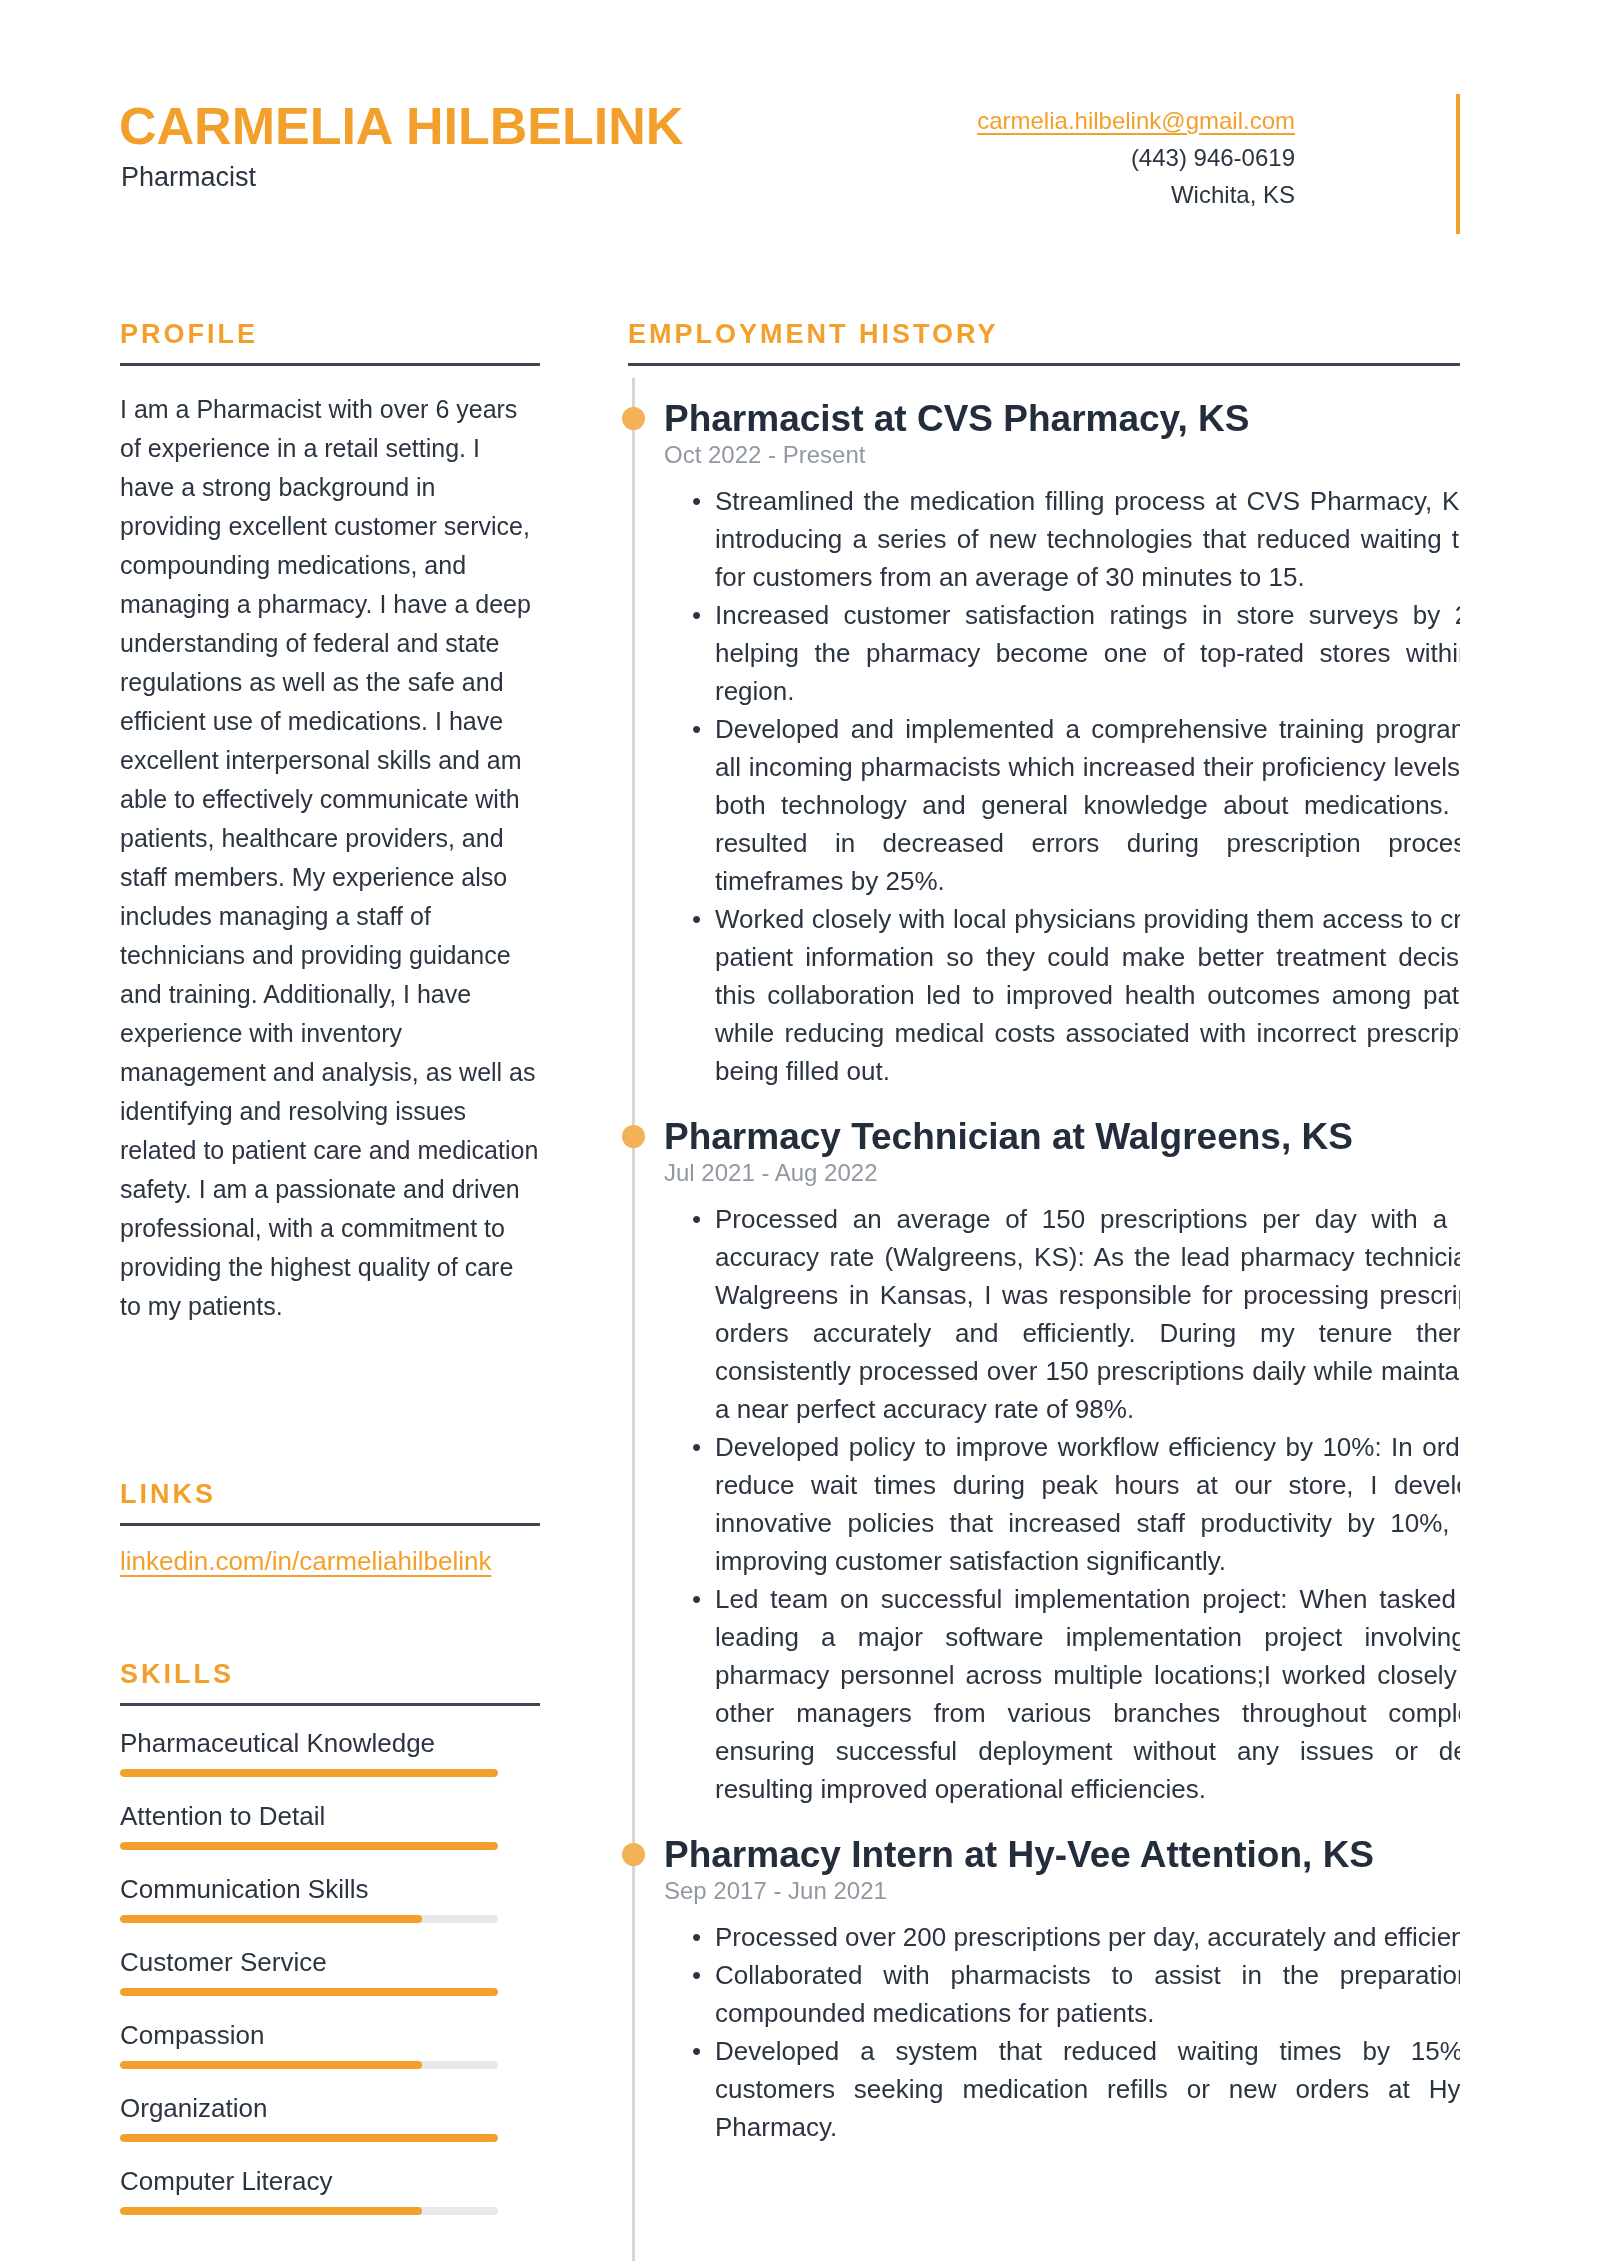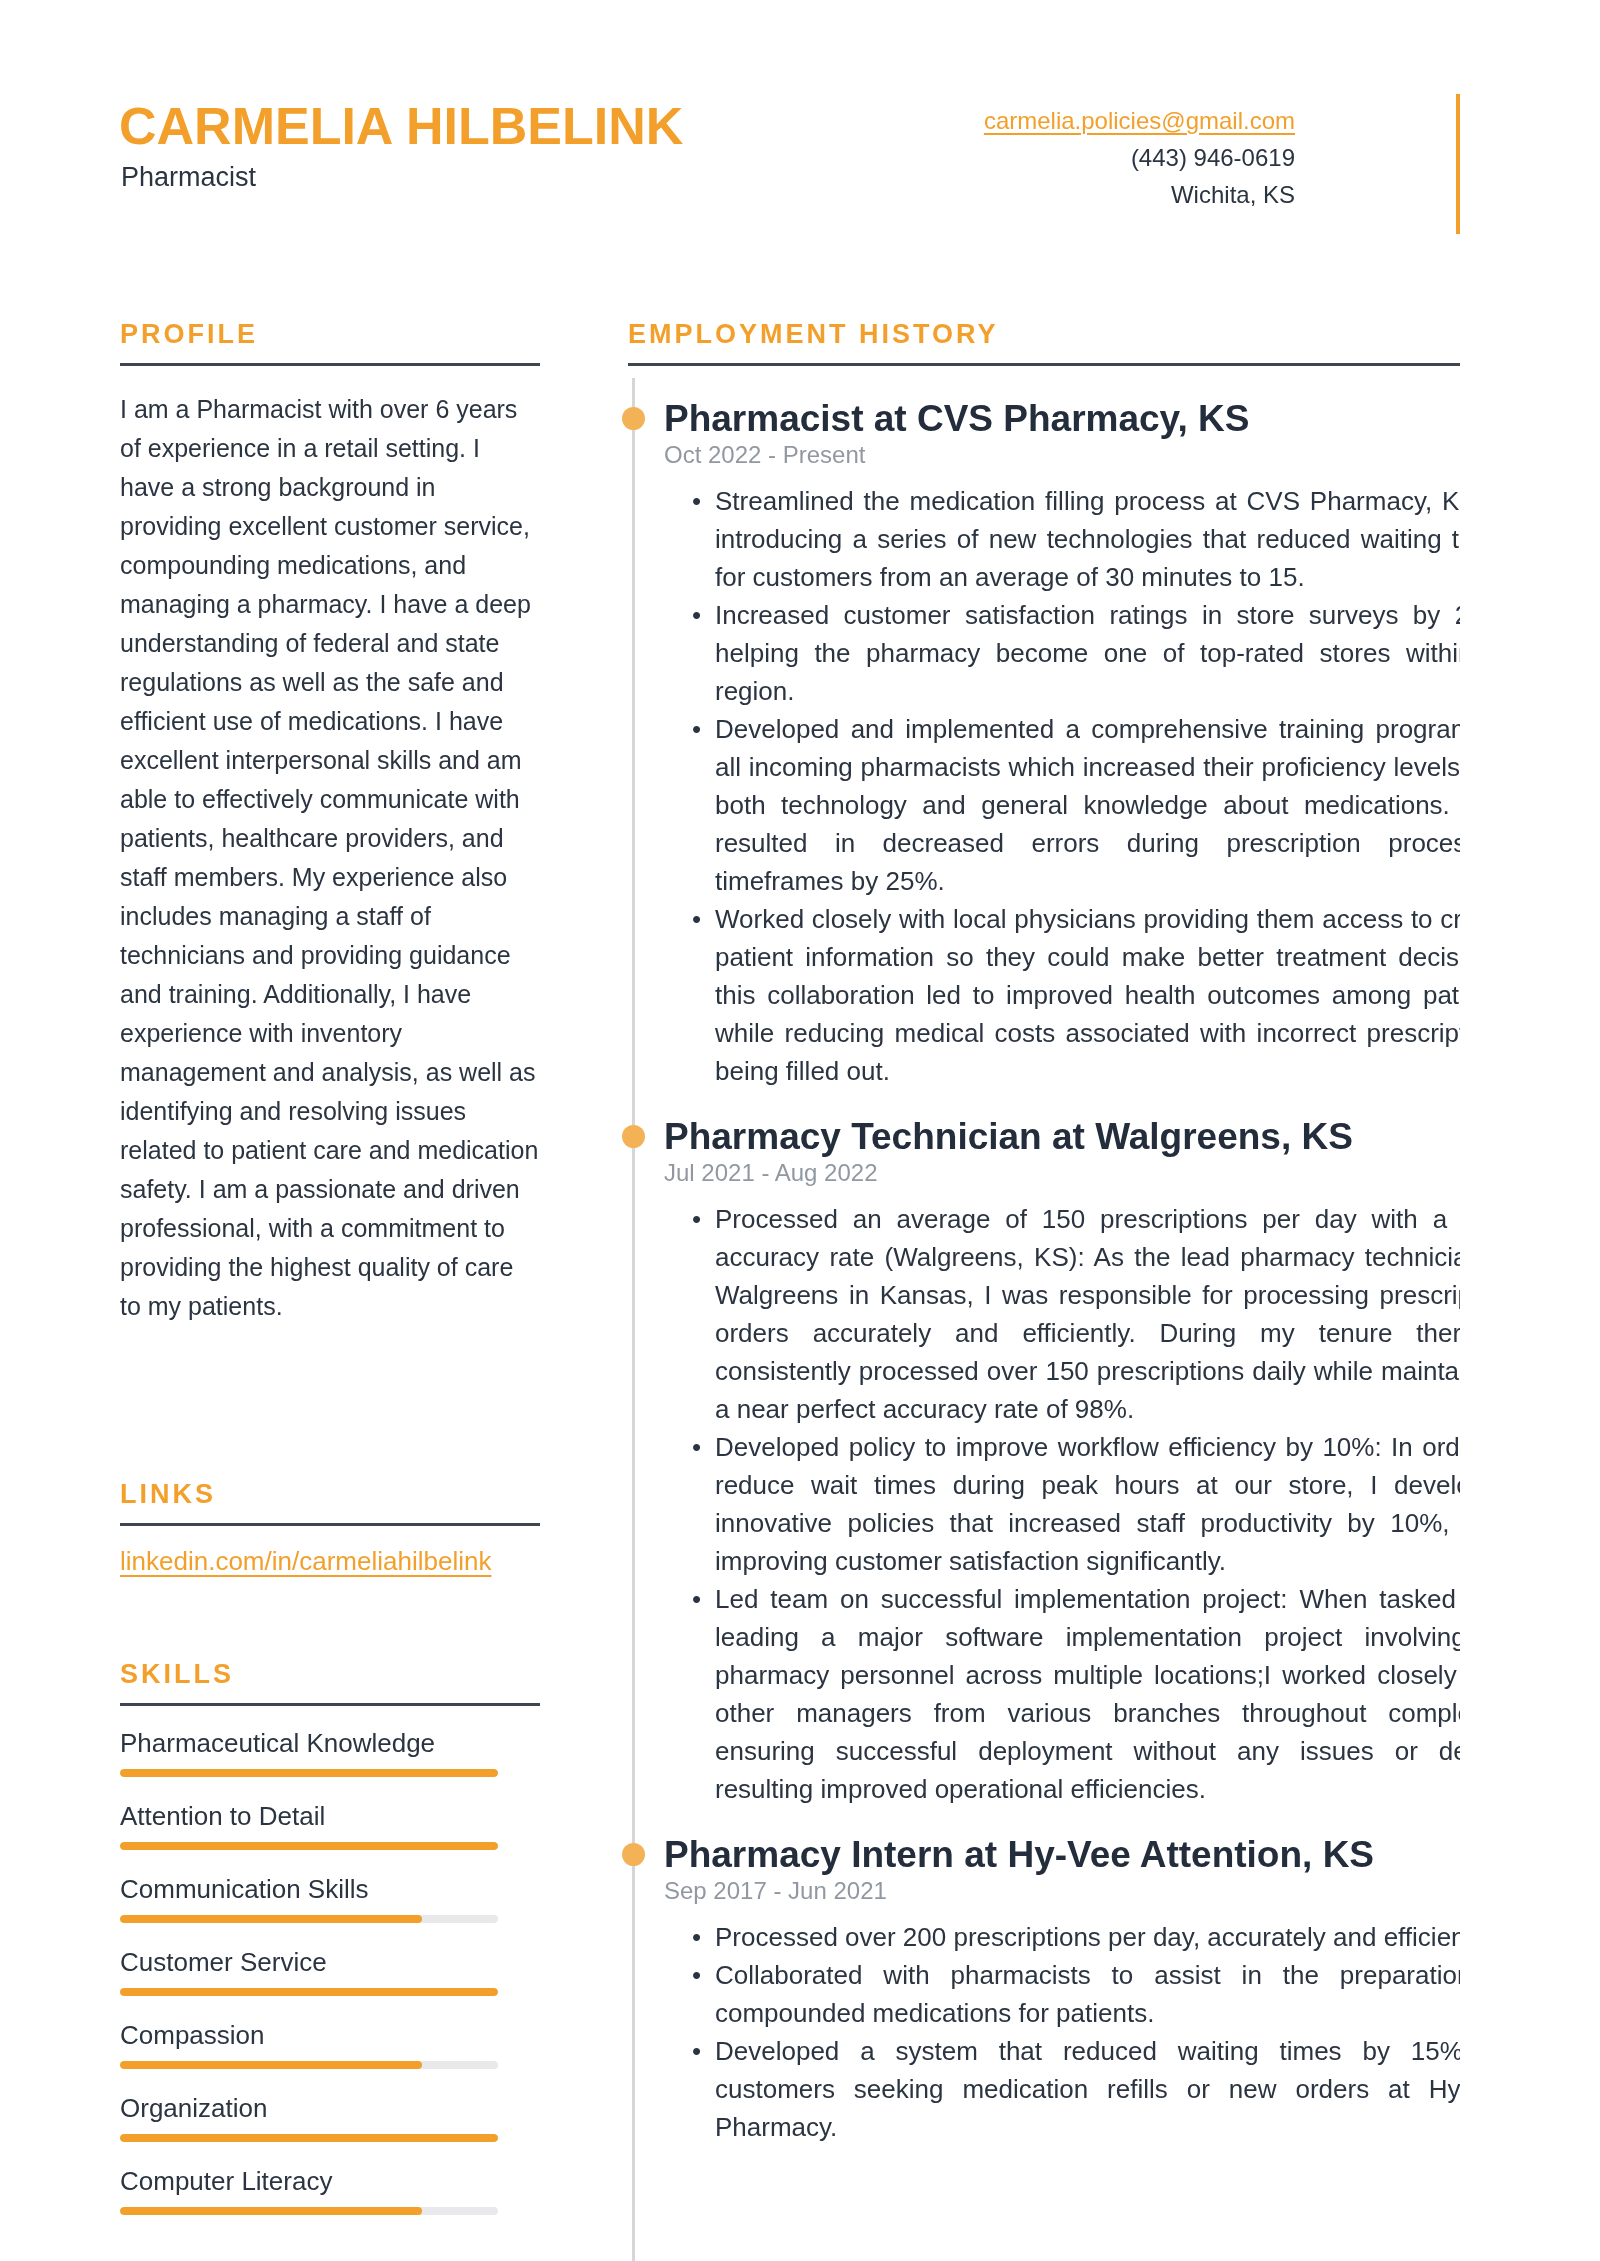--- a/index.html
+++ b/index.html
@@ -58,21 +58,21 @@
 </head>
 <body>
 
 <div class="page">
 
   <div class="name">CARMELIA HILBELINK</div>
   <div class="subtitle">Pharmacist</div>
 
   <div class="contact">
     <div>
-      <a href="#">carmelia.policies@gmail.com</a>
+      <a href="#">carmelia.hilbelink@gmail.com</a>
     </div>
     <div>(443) 946-0619</div>
     <div>Wichita, KS</div>
   </div>
 
   <div class="icon-bar">
     <span>
       <svg viewBox="0 0 24 24">
           <path fill="#ffffff" d="M20 4H4c-1.1 0-1.99.9-1.99 2L2 18c0 1.1.9 2 2 2h16c1.1 0 2-.9 2-2V6c0-1.1-.9-2-2-2zm0 4l-8 5-8-5V6l8 5 8-5v2z"></path>
         </svg>

